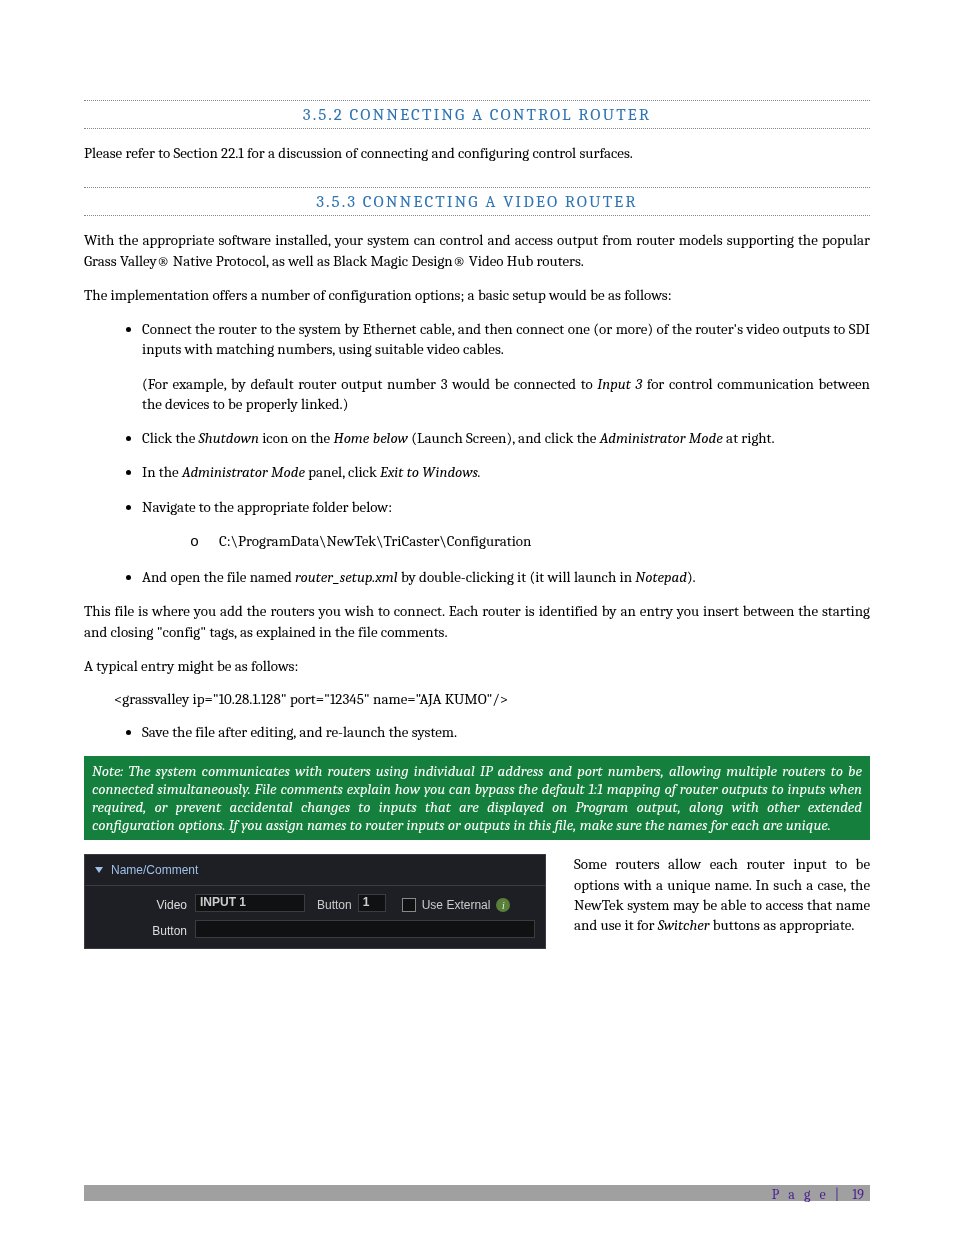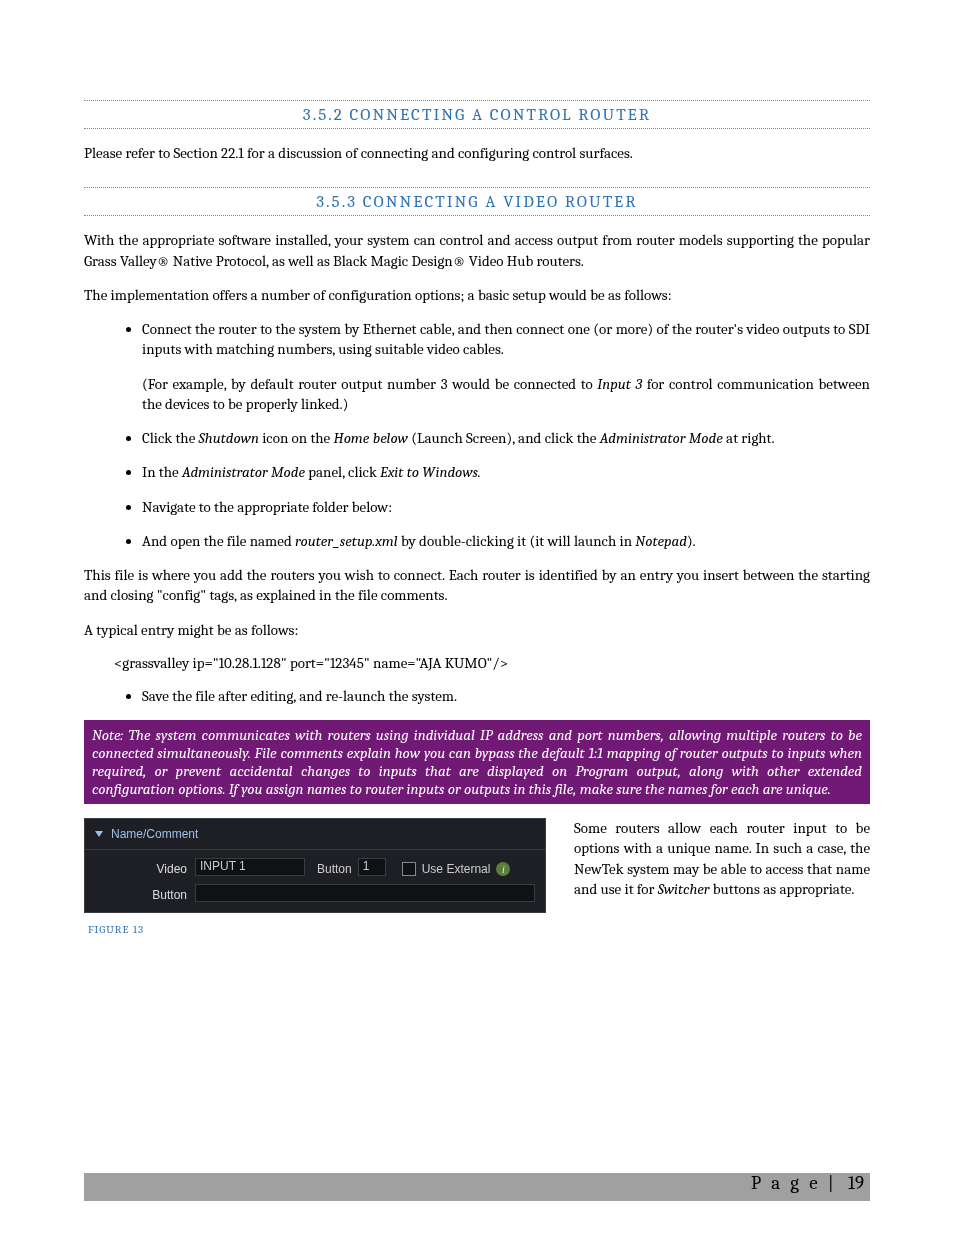--- a/index.html
+++ b/index.html
@@ -63,21 +63,21 @@
   ol.sub-list > li::before {
     content: "o";
     font-family: "Courier New", monospace;
     margin-right: 20px;
   }
   .example-entry {
     font-size: 15px;
     margin: 0 0 14px 30px;
   }
   .note-box {
-    background: #701a75;
+    background: #15803d;
     color: #fff;
     font-style: italic;
     font-size: 15px;
     padding: 6px 8px;
     text-align: justify;
     margin: 0 0 14px 0;
   }
   .figure-row {
     display: flex;
     align-items: flex-start;
@@ -124,20 +124,21 @@
     padding-right: 8px;
     color: #ddd;
   }
   .fc-input {
     background: #0f1113;
     border: 1px solid #3a3c42;
     color: #ccc;
     height: 16px;
     padding: 0 4px;
     flex-shrink: 0;
+    font-weight: bold;
   }
   .fc-static {
     color: #ccc;
     margin-left: 12px;
     margin-right: 6px;
   }
   .fc-num {
     width: 18px;
     text-align: left;
   }
@@ -175,24 +176,24 @@
     color: #2e74b5;
     font-size: 11px;
     letter-spacing: 1px;
     margin: 10px 0 0 4px;
   }
   .page-footer {
     position: absolute;
     left: 84px;
     right: 84px;
     bottom: 34px;
-    height: 28px;
+    height: 16px;
     background: #a0a0a0;
-    color: #000000;
-    font-size: 19px;
+    color: #4c1d95;
+    font-size: 14px;
     letter-spacing: 3px;
     text-align: right;
     padding: 0 6px;
     box-sizing: border-box;
     line-height: 20px;
   }
   .page-footer .thin { letter-spacing: 3px; }
   .page-footer .num { letter-spacing: 0; margin-left: 4px; }
   em { font-style: italic; }
 </style>
@@ -219,20 +220,23 @@
       </p>
     </li>
     <li class="nojust">
       <span>Click the </span><em>Shutdown</em><span> icon on the </span><em>Home below</em><span> (Launch Screen), and click the </span><em>Administrator Mode</em><span> at right.</span>
     </li>
     <li class="nojust">
       <span>In the </span><em>Administrator Mode</em><span> panel, click </span><em>Exit to Windows.</em>
     </li>
     <li class="nojust">
       <span>Navigate to the appropriate folder below:</span>
+      <ol class="sub-list">
+        <li><span>C:\ProgramData\NewTek\TriCaster\Configuration</span></li>
+      </ol>
     </li>
     <li class="nojust">
       <span>And open the file named </span><em>router_setup.xml</em><span> by double-clicking it (it will launch in </span><em>Notepad</em><span>).</span>
     </li>
   </ul>
 
   <p class="body-text justify">This file is where you add the routers you wish to connect. Each router is identified by an entry you insert between the starting and closing "config" tags, as explained in the file comments.</p>
 
   <p class="body-text">A typical entry might be as follows:</p>
 
@@ -264,19 +268,18 @@
           <span class="fc-label-r">Button</span>
           <span class="fc-input" style="flex:1; min-width:0;"></span>
         </div>
       </div>
     </div>
     <div class="figure-right-text">
       <span>Some routers allow each router input to be options with a unique name.  In such a case, the NewTek system may be able to access that name and use it for </span><em>Switcher</em><span> buttons as appropriate.</span>
     </div>
   </div>
 
-  <div class="figure-caption">FIGURE 13</div>
 
   <div class="page-footer">
     <span class="thin">P a g e</span><span> | </span><span class="num">19</span>
   </div>
 
 </div>
 
 </body></html>

